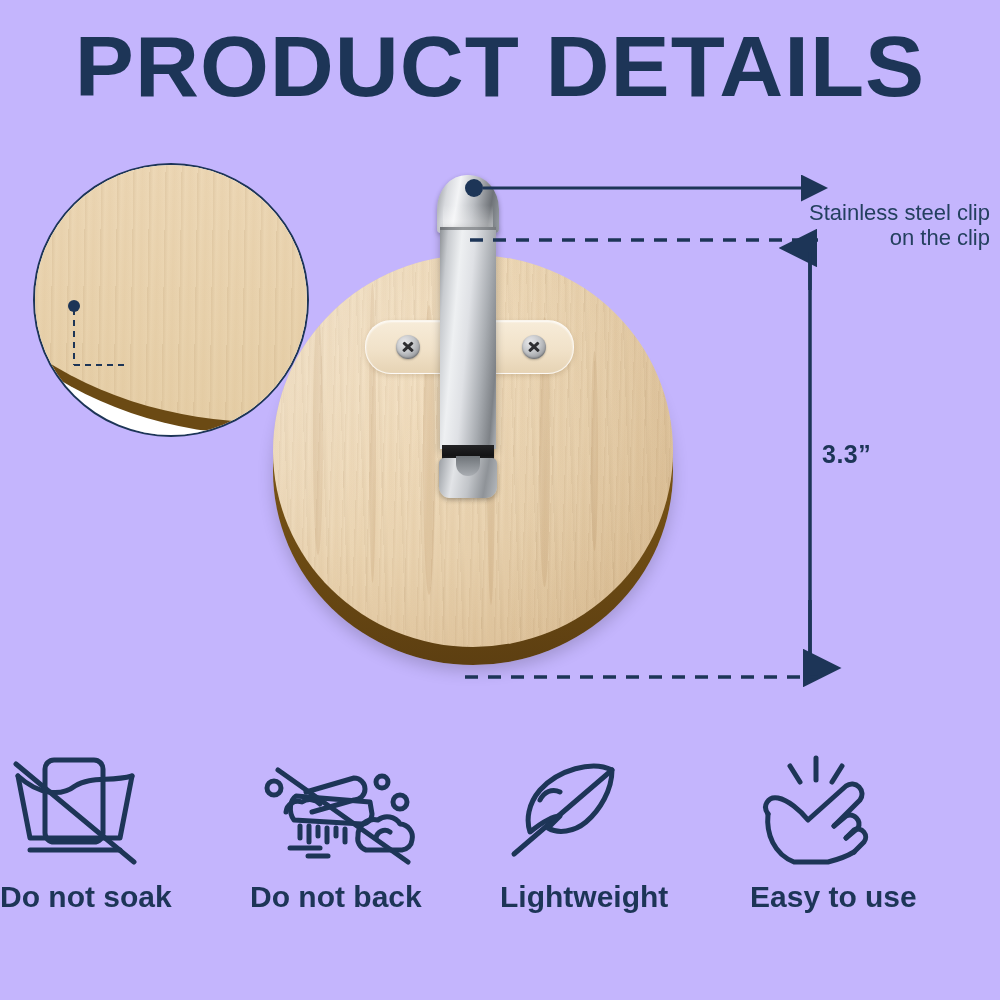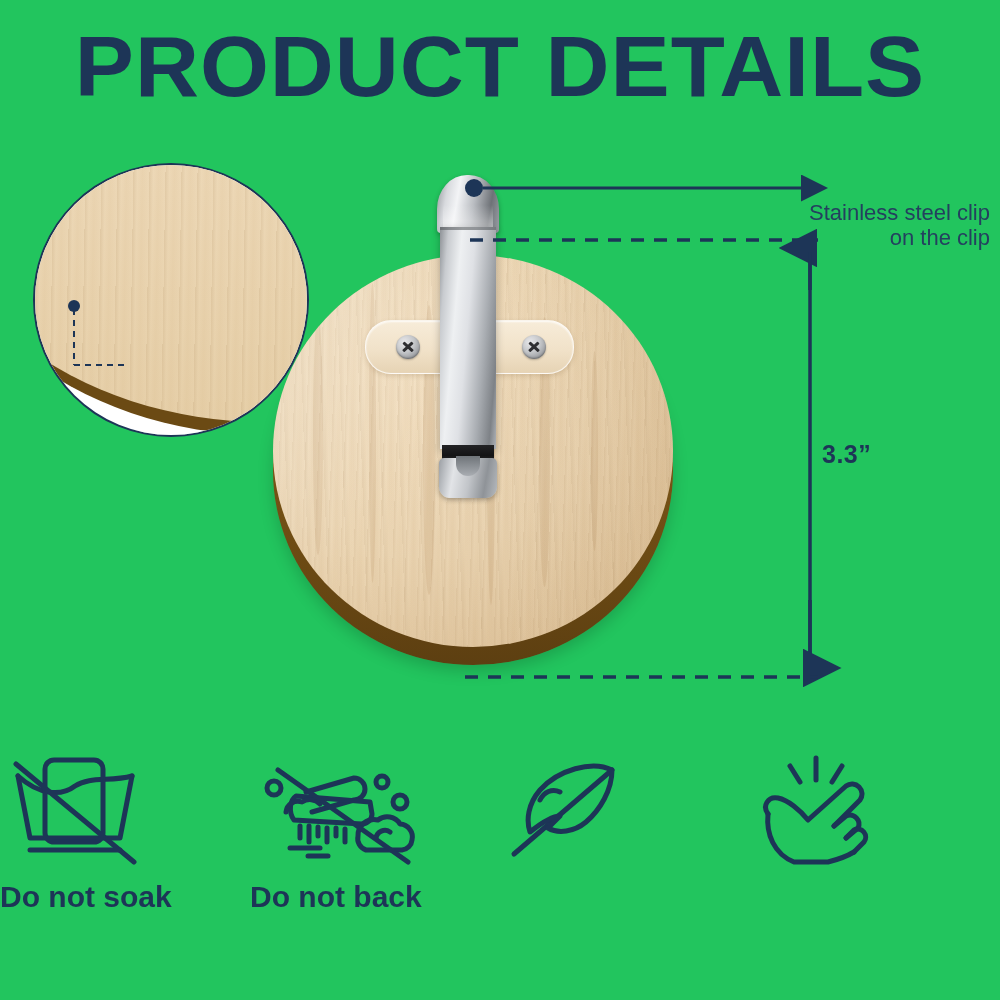--- a/index.html
+++ b/index.html
@@ -9,21 +9,21 @@
     background: #ffffff;
   }
   body {
     font-family: "Liberation Sans", sans-serif;
     color: #1e3a5c;
   }
   #stage {
     position: relative;
     width: 1000px;
     height: 1000px;
-    background: #22c55e;
+    background: #c4b5fd;
     overflow: hidden;
   }
 
   
   .title {
     position: absolute;
     left: 0;
     top: 18px;
     width: 1000px;
     text-align: center;
@@ -442,32 +442,34 @@
     <div class="feature">
       <div class="feature-icon">
         <svg width="140" height="116" viewBox="0 0 140 116" fill="none" stroke="#1d3557" stroke-width="5" stroke-linecap="round" stroke-linejoin="round">
           <path d="M14 102 L112 18"></path>
           <path d="M112 18 C92 8, 58 18, 40 38 C28 52, 26 68, 30 80
                    C40 72, 52 64, 60 64 L48 76 C58 82, 74 80, 86 70
                    C100 58, 112 38, 112 18 Z"></path>
           <path d="M60 40 C52 36, 44 40, 40 48"></path>
         </svg>
       </div>
+      <div class="feature-label">Lightweight</div>
     </div>
 
     <div class="feature">
       <div class="feature-icon">
         <svg width="140" height="116" viewBox="0 0 140 116" fill="none" stroke="#1d3557" stroke-width="5" stroke-linecap="round" stroke-linejoin="round">
 
           <line x1="66" y1="6" x2="66" y2="28"></line>
           <line x1="40" y1="14" x2="50" y2="30"></line>
           <line x1="92" y1="14" x2="82" y2="30"></line>
 
           <path d="M18 62 C12 54, 18 44, 28 46 C38 48, 50 58, 58 68
                    L96 34 A10 10 0 0 1 110 48 L84 74"></path>
           <path d="M84 74 L96 64 A9 9 0 0 1 108 76 L96 86"></path>
           <path d="M96 86 L104 78 A8 8 0 0 1 114 90 L104 100"></path>
           <path d="M18 62 C16 82, 24 102, 44 110 L78 110 C94 106, 104 100, 104 100"></path>
         </svg>
       </div>
+      <div class="feature-label">Easy to use</div>
     </div>
   </div>
 </div>
 
 </body></html>

